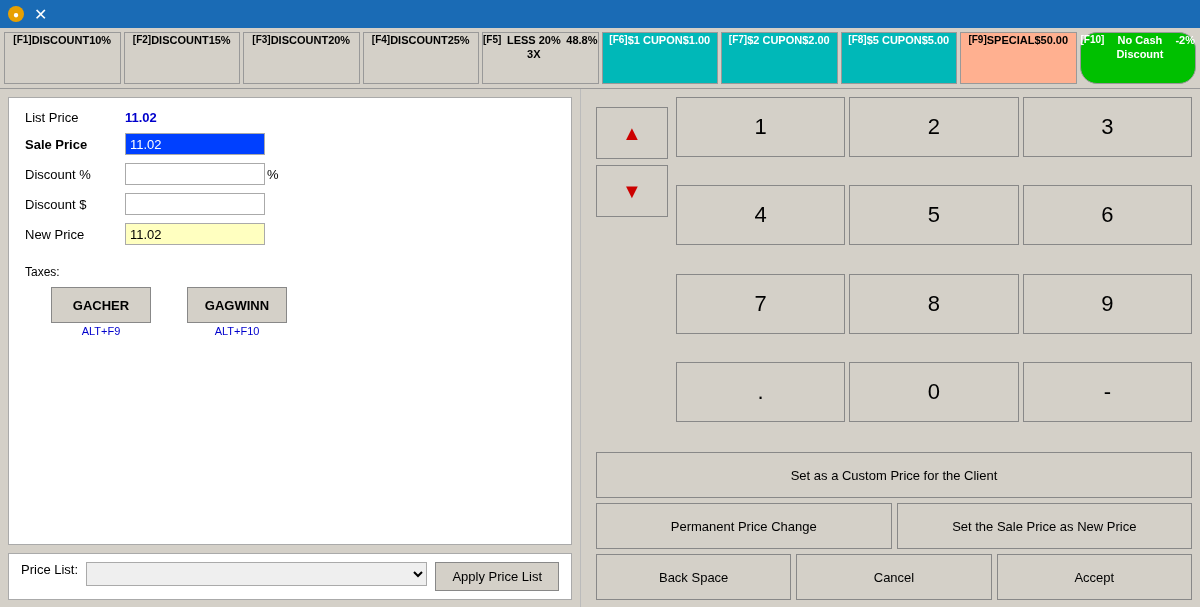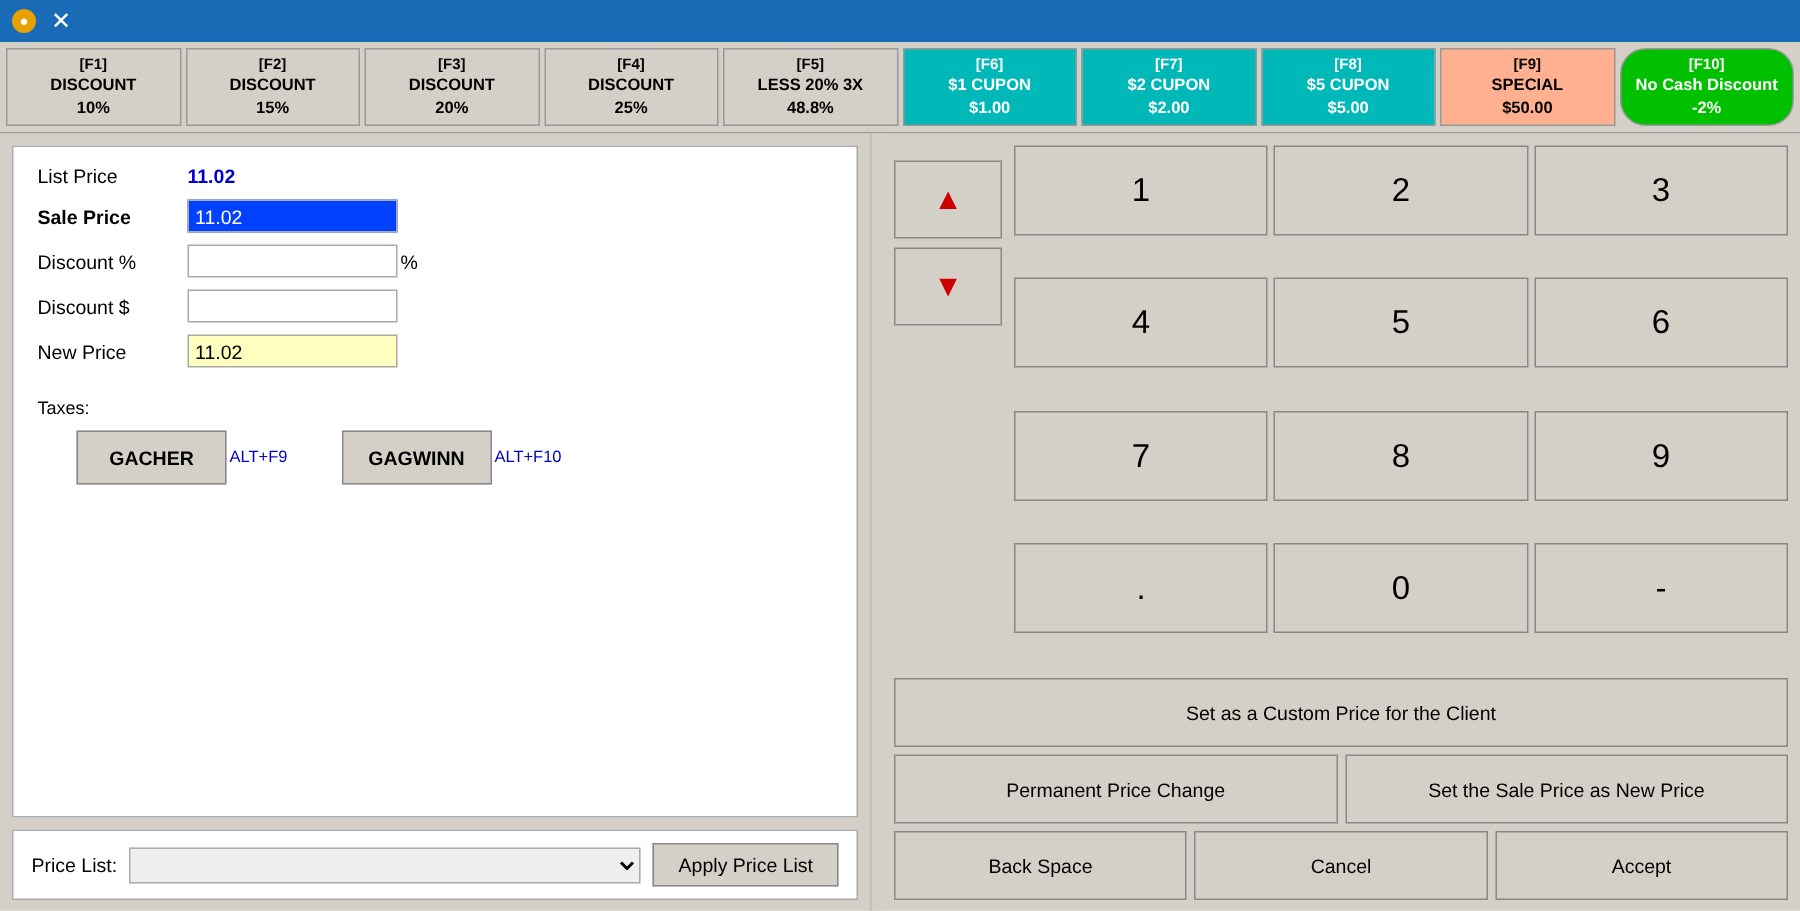--- a/index.html
+++ b/index.html
@@ -45,22 +45,21 @@
     }
     .toolbar-btn {
       flex: 1;
       height: 52px;
       border: 1px solid #999;
       cursor: pointer;
       font-size: 11px;
       font-weight: bold;
       text-align: center;
       display: flex;
-      flex-direction: column;
-      align-items: center;
+      flex-direction: row;
       justify-content: center;
       line-height: 1.3;
       background: #d4d0c8;
     }
     .toolbar-btn.green { background: #00c000; color: white; border-radius: 17px; }
     .toolbar-btn.teal { background: #00b8b8; color: white; }
     .toolbar-btn.peach { background: #ffb090; color: black; }
     .toolbar-btn .shortcut { font-size: 10px; color: inherit; }
 
     .main-area {
@@ -138,21 +137,21 @@
 
     .taxes-label { font-size: 12px; margin-top: 20px; margin-bottom: 8px; }
 
     .tax-buttons {
       display: flex;
       gap: 10px;
       margin-top: 4px;
     }
     .tax-btn-group {
       display: flex;
-      flex-direction: row;
+      flex-direction: column;
       align-items: center;
       gap: 2px;
       padding-left: 26px;
     }
     .tax-btn {
       background: #d4d0c8;
       border: 1px solid #888;
       width: 100px;
       height: 36px;
       cursor: pointer;
@@ -162,21 +161,21 @@
     .tax-shortcut {
       color: #0000cc;
       font-size: 11px;
     }
 
     .price-list-area {
       background: white;
       border: 1px solid #aaa;
       padding: 8px 12px;
       display: flex;
-      align-items: center;
+      align-items: flex-start;
       gap: 8px;
     }
     .price-list-label { font-size: 13px; white-space: nowrap; }
     .price-list-select {
       flex: 1;
       height: 24px;
       border: 1px solid #aaa;
     }
     .apply-btn {
       background: #d4d0c8;

